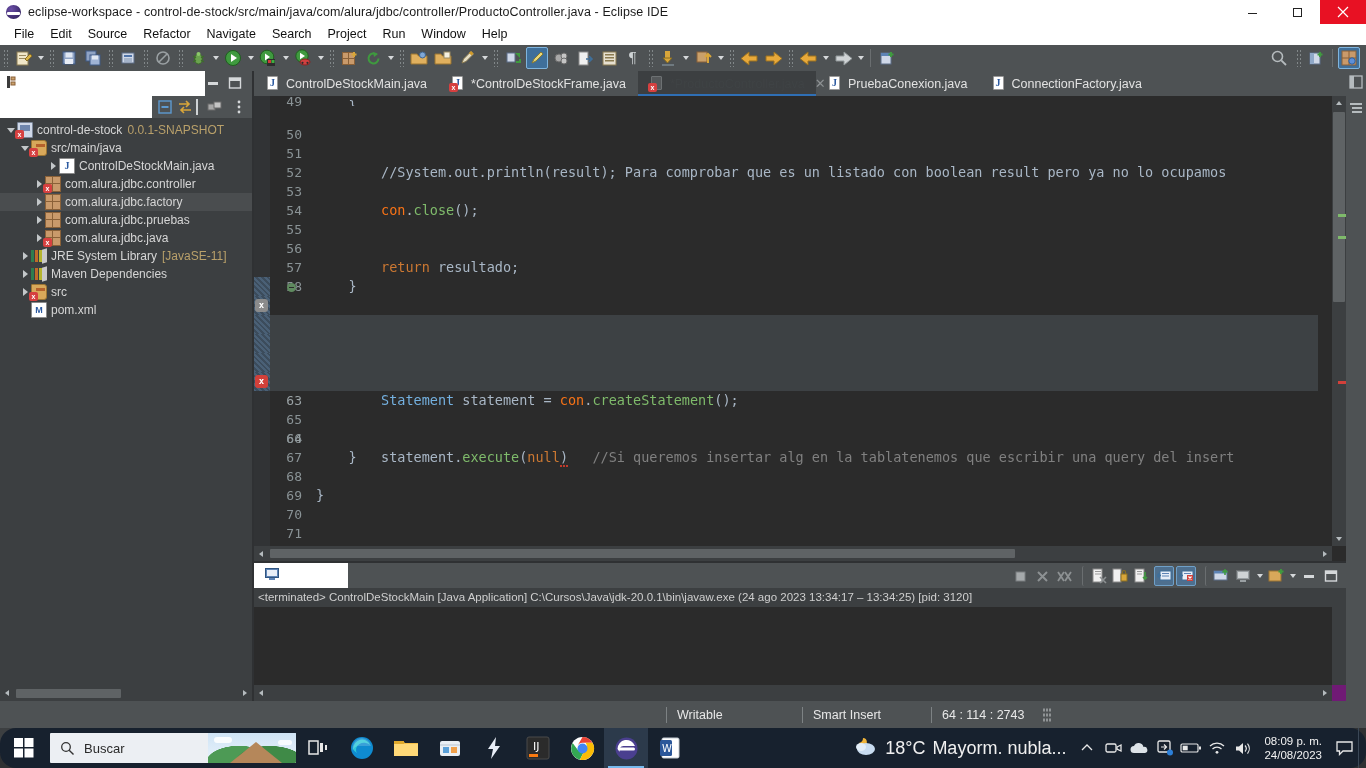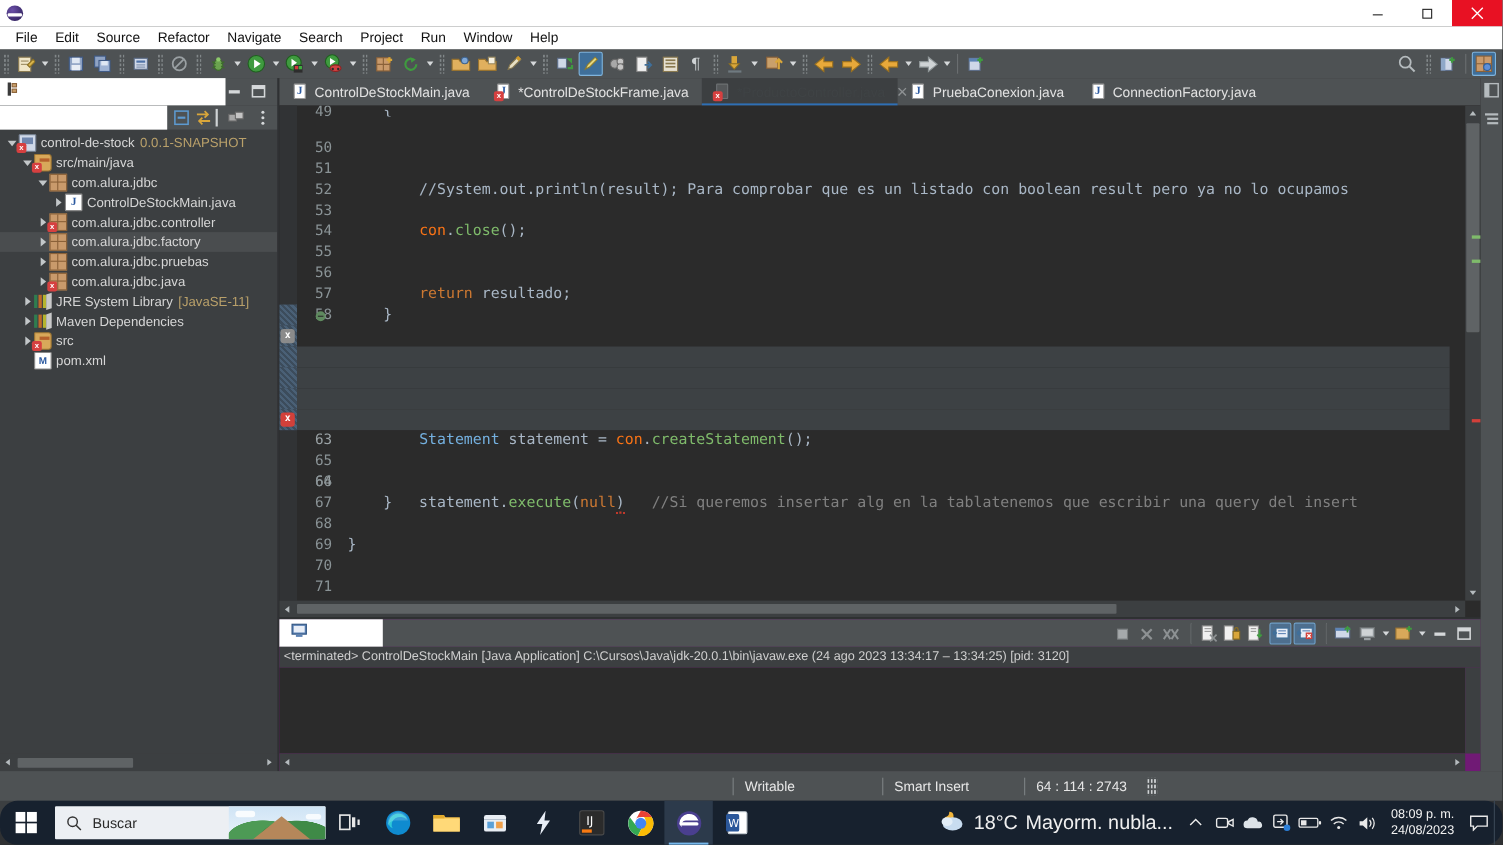--- a/index.html
+++ b/index.html
@@ -366,20 +366,21 @@
   #tb-showdesk { width:6px; height:40px; border-left:1px solid #3a4756; }
 </style>
 </head>
 <body>
 
 <div id="titlebar">
   <span class="eclipse-logo">
     <span class="circ"></span>
       <span class="bar"></span>
   </span>
+  <span class="title-text">eclipse-workspace - control-de-stock/src/main/java/com/alura/jdbc/controller/ProductoController.java - Eclipse IDE</span>
   <div id="winbtns">
     <div class="wb">
       <svg width="11" height="11" viewBox="0 0 11 11">
           <rect x="1" y="6" width="9" height="1" fill="#222"></rect>
         </svg>
     </div>
     <div class="wb">
       <svg width="11" height="11" viewBox="0 0 11 11">
           <rect x="1.5" y="1.5" width="8" height="8" fill="none" stroke="#222" stroke-width="1"></rect>
         </svg>
@@ -718,25 +719,20 @@
     </div>
 
     <div class="trow" style="padding-left:20px;">
       <span class="tw open"></span>
       <span class="ticon ic-src">
           <span class="ic-err">x</span>
         </span>
       <span class="tlabel">src/main/java</span>
     </div>
 
-    <div class="trow" style="padding-left:34px;">
-      <span class="tw open"></span>
-      <span class="ticon ic-pkg"></span>
-      <span class="tlabel">com.alura.jdbc</span>
-    </div>
 
     <div class="trow" style="padding-left:48px;">
       <span class="tw closed"></span>
       <span class="ticon ic-java">J</span>
       <span class="tlabel">ControlDeStockMain.java</span>
     </div>
 
     <div class="trow" style="padding-left:34px;">
       <span class="tw closed"></span>
       <span class="ticon ic-pkg">

